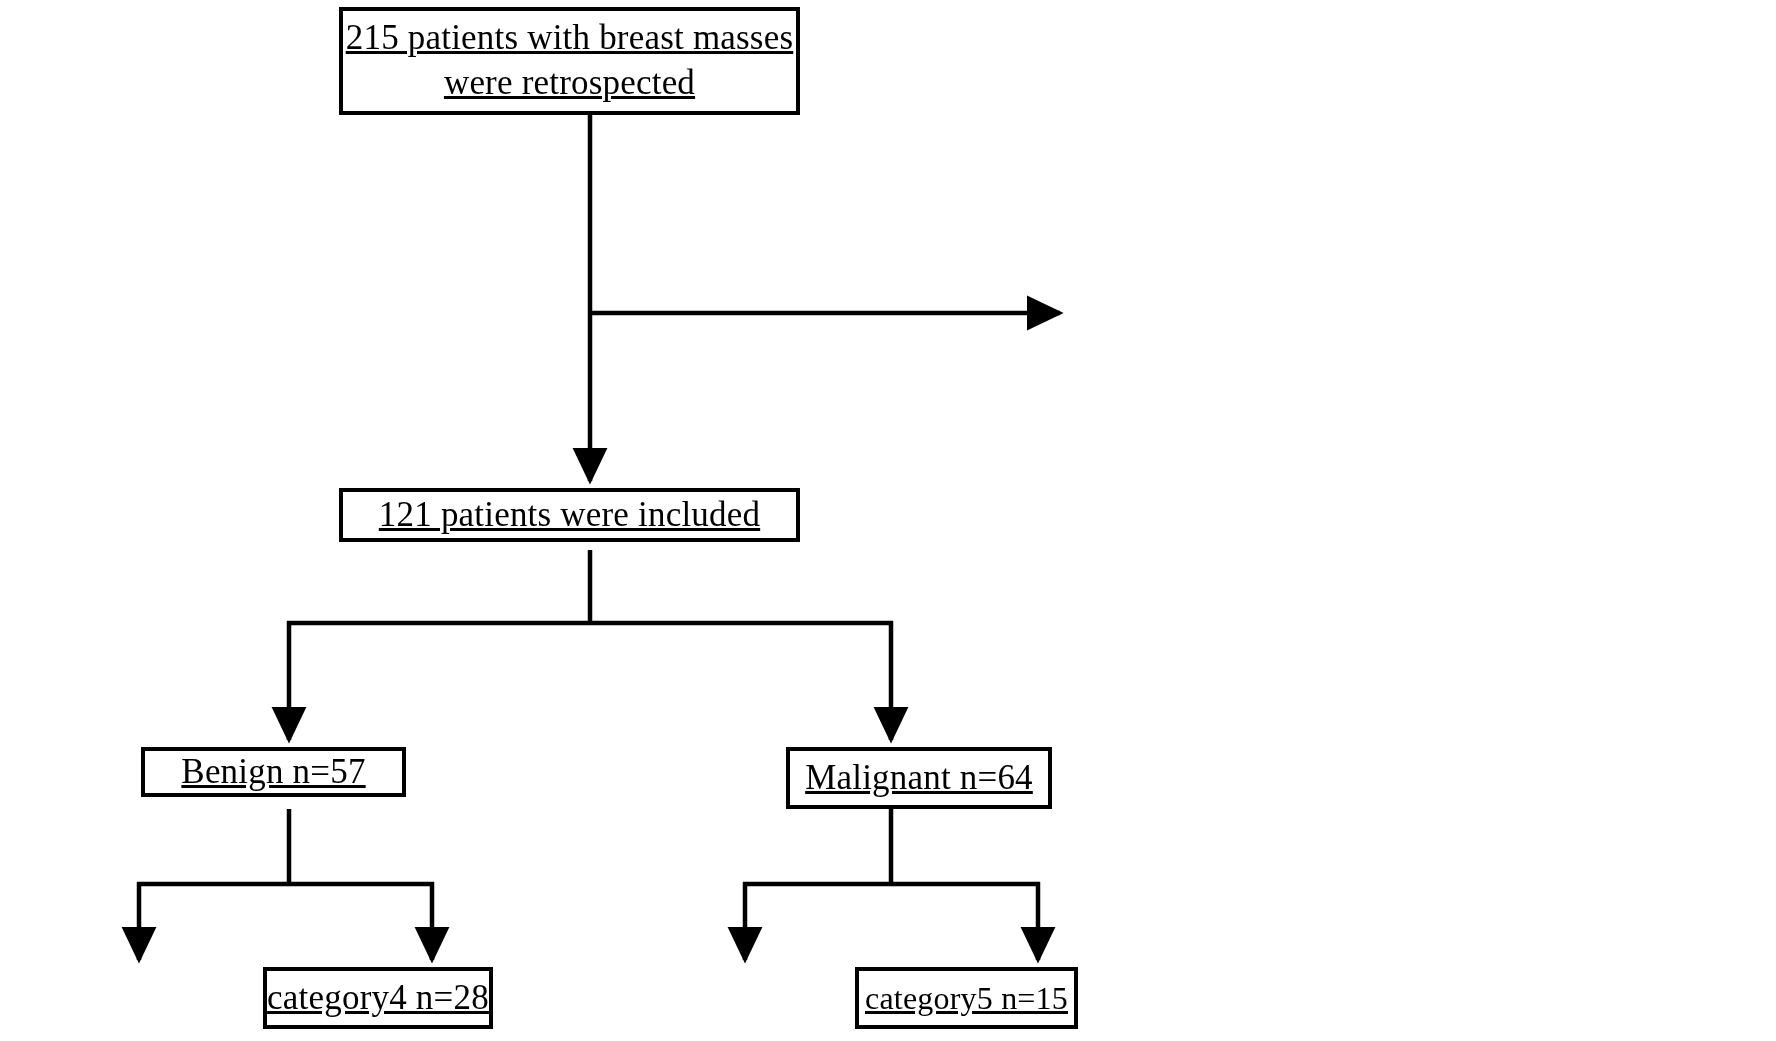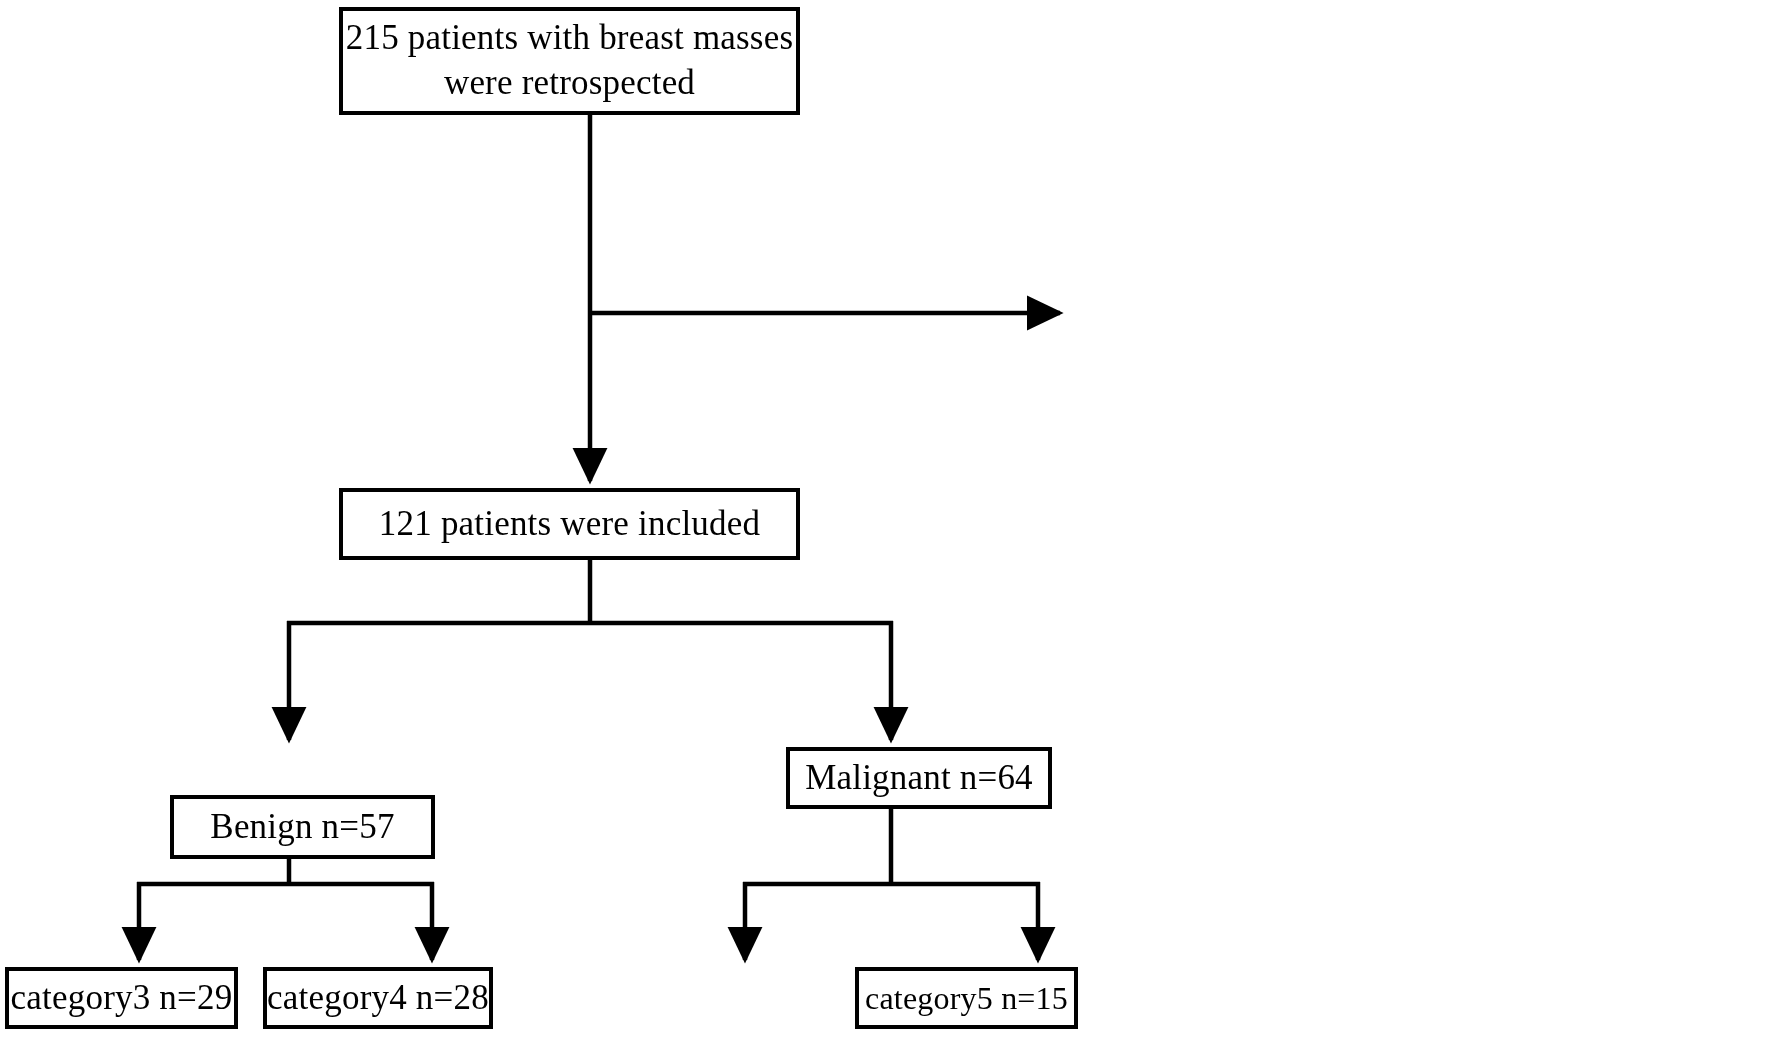--- a/index.html
+++ b/index.html
@@ -37,27 +37,28 @@
     justify-content: center;
     text-align: center;
     line-height: 1.28;
     letter-spacing: 0.2px;
     z-index: 2;
   }
   .node .node-text {
     display: block;
     width: 100%;
     white-space: pre-line;
+    text-decoration: underline;
   }
 
   
   #node-cohort        { left: 339px; top: 7px;   width: 461px; height: 108px; font-size: 35px; }
   #node-excluded      { left: 1067px; top: 173px; width: 691px; height: 233px; font-size: 35px; }
-  #node-included      { left: 339px; top: 488px;  width: 461px; height: 72px;  font-size: 35px; }
-  #node-benign        { left: 170px; top: 747px;  width: 265px; height: 64px;  font-size: 35px; margin-top: 48px; }
+  #node-included      { left: 339px; top: 488px;  width: 461px; height: 54px;  font-size: 35px; }
+  #node-benign        { left: 141px; top: 747px;  width: 265px; height: 50px;  font-size: 35px; }
   #node-malignant     { left: 749px; top: 747px;  width: 266px; height: 62px;  font-size: 35px; margin-left: 37px; }
   #node-cat3-benign   { left: 5px;   top: 967px;  width: 233px; height: 62px;  font-size: 35px; }
   #node-cat4-benign   { left: 263px; top: 967px;  width: 230px; height: 62px;  font-size: 35px; }
   #node-cat4-malig    { left: 607px; top: 967px;  width: 225px; height: 62px;  font-size: 35px; }
   #node-cat5-malig    { left: 855px; top: 967px;  width: 223px; height: 62px;  font-size: 32px; }
 </style>
 </head>
 <body>
 
 <div id="flow-root">
@@ -103,23 +104,20 @@
   </div>
 
   <div class="node" id="node-benign">
     <span class="node-text">Benign n=57</span>
   </div>
 
   <div class="node" id="node-malignant">
     <span class="node-text">Malignant n=64</span>
   </div>
 
-  <div class="node" id="node-cat3-benign">
-    <span class="node-text">category3 n=29</span>
-  </div>
 
   <div class="node" id="node-cat4-benign">
     <span class="node-text">category4 n=28</span>
   </div>
 
 
   <div class="node" id="node-cat5-malig">
     <span class="node-text">category5 n=15</span>
   </div>
 

